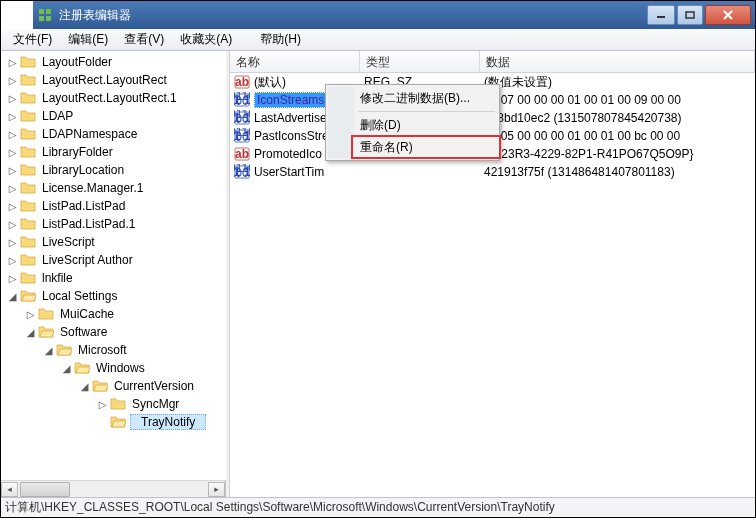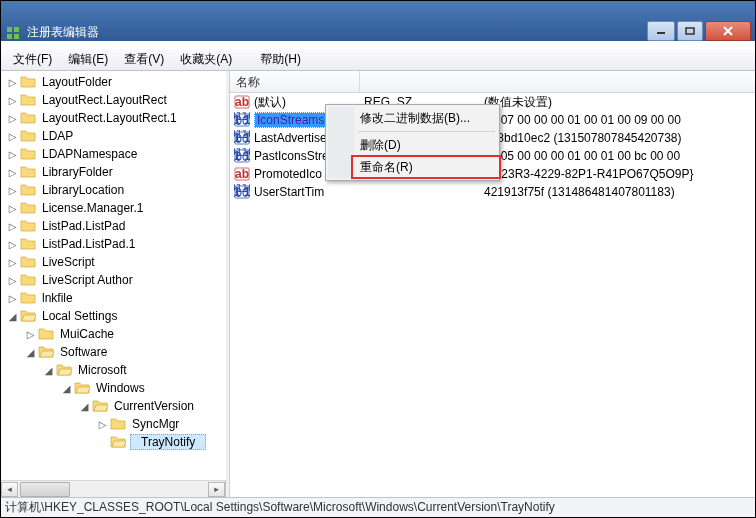--- a/index.html
+++ b/index.html
@@ -1,44 +1,44 @@
 <!DOCTYPE html>
 <html><head>
 <meta charset="utf-8">
 <style>
 * { margin: 0; padding: 0; box-sizing: border-box; font-family: "Microsoft YaHei", "SimSun", Tahoma, sans-serif; font-size: 12px; }
 body { width: 756px; height: 518px; background: #fff; display: flex; flex-direction: column; border: 1px solid #000; }
 
-.titlebar { height: 40px; background: linear-gradient(to bottom, #4a7ab5 0%, #3e6ba5 50%, #2f5a95 100%); display: flex; align-items: flex-end; padding: 0 4px; color: #fff; }
+.titlebar { height: 28px; background: linear-gradient(to bottom, #4a7ab5 0%, #3e6ba5 50%, #2f5a95 100%); display: flex; align-items: center; padding: 0 4px; color: #fff; margin-left: 32px; }
 .titlebar .icon { width: 16px; height: 16px; margin-right: 6px; display: flex; align-items: center; justify-content: center; }
 .titlebar .title { flex: 1; font-size: 12px; }
 .winbtns { display: flex; gap: 0; margin-left: auto; }
 .winbtn { width: 30px; height: 20px; background: linear-gradient(to bottom, #d8e4f4, #b0c8e8); border: 1px solid #6a8ab5; border-radius: 2px; margin-left: 2px; display: flex; align-items: center; justify-content: center; cursor: pointer; font-size: 11px; color: #333; }
 .winbtn.min { width: 28px; }
 .winbtn.max { width: 26px; }
 .winbtn.close { width: 46px; background: linear-gradient(to bottom, #e88a7a, #d15540); color: #fff; border-color: #a03828; }
 
-.menubar { height: 22px; background: linear-gradient(to bottom, #fbfbfd, #ecedf2); border-bottom: 1px solid #bfc4cc; display: flex; align-items: center; padding: 0 4px; margin-top: 8px; }
+.menubar { height: 22px; background: linear-gradient(to bottom, #fbfbfd, #ecedf2); border-bottom: 1px solid #bfc4cc; display: flex; align-items: center; padding: 0 4px; }
 .menubar .menu-item { padding: 2px 8px; cursor: pointer; }
 
 .workspace { flex: 1; display: flex; overflow: hidden; }
 
 .treepane { width: 225px; border-right: 1px solid #bfc4cc; overflow-y: auto; overflow-x: auto; background: #fff; padding: 2px 0; }
 .tree-node { display: flex; align-items: center; height: 18px; white-space: nowrap; cursor: pointer; }
 .tree-node.selected .label { background: #cde8ff; border: 1px dotted #7aa7d6; padding: 0 10px; }
 .tree-toggle { width: 15px; height: 15px; display: flex; align-items: center; justify-content: center; font-size: 10px; color: #5c5c5c; cursor: pointer; }
 .tree-toggle.empty { visibility: hidden; }
 .folder-icon { width: 16px; height: 14px; margin-right: 4px; display: inline-block; position: relative; }
 .folder-icon svg { width: 16px; height: 14px; }
 .tree-node .label { padding: 0 2px; }
 
 .splitter { width: 4px; background: #f0f0f0; cursor: ew-resize; border-right: 1px solid #d0d0d0; }
 
 .listpane { flex: 1; display: flex; flex-direction: column; overflow: hidden; position: relative; }
-.listheader { height: 22px; background: linear-gradient(to bottom, #fdfdfe, #f0f2f6); border-bottom: 1px solid #d0d4da; display: flex; flex-direction: column; }
+.listheader { height: 22px; background: linear-gradient(to bottom, #fdfdfe, #f0f2f6); border-bottom: 1px solid #d0d4da; display: flex; }
 .listheader .col { border-right: 1px solid #d8dce2; padding: 3px 6px; font-size: 12px; color: #333; }
 .col-name { width: 130px; }
 .col-type { width: 120px; }
 .col-data { flex: 1; }
 
 .listbody { flex: 1; overflow: auto; background: #fff; }
 .list-row { height: 18px; display: flex; align-items: center; white-space: nowrap; }
 .list-row .cell { overflow: hidden; padding: 0 4px; font-size: 12px; }
 .list-row .cell.name { width: 130px; display: flex; align-items: center; }
 .list-row .cell.type { width: 120px; }

